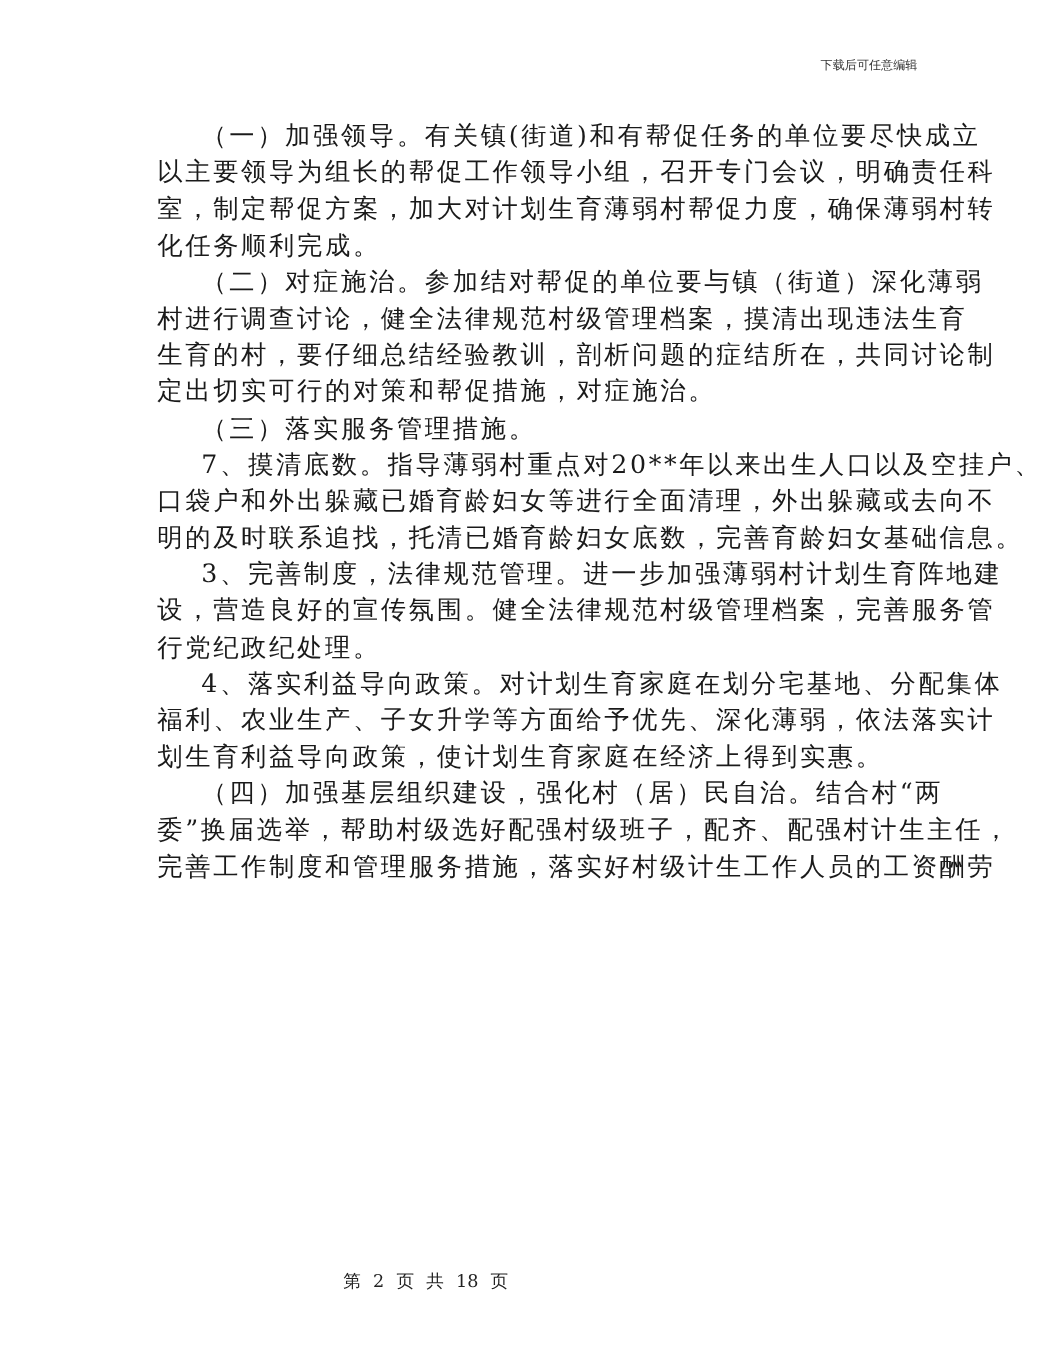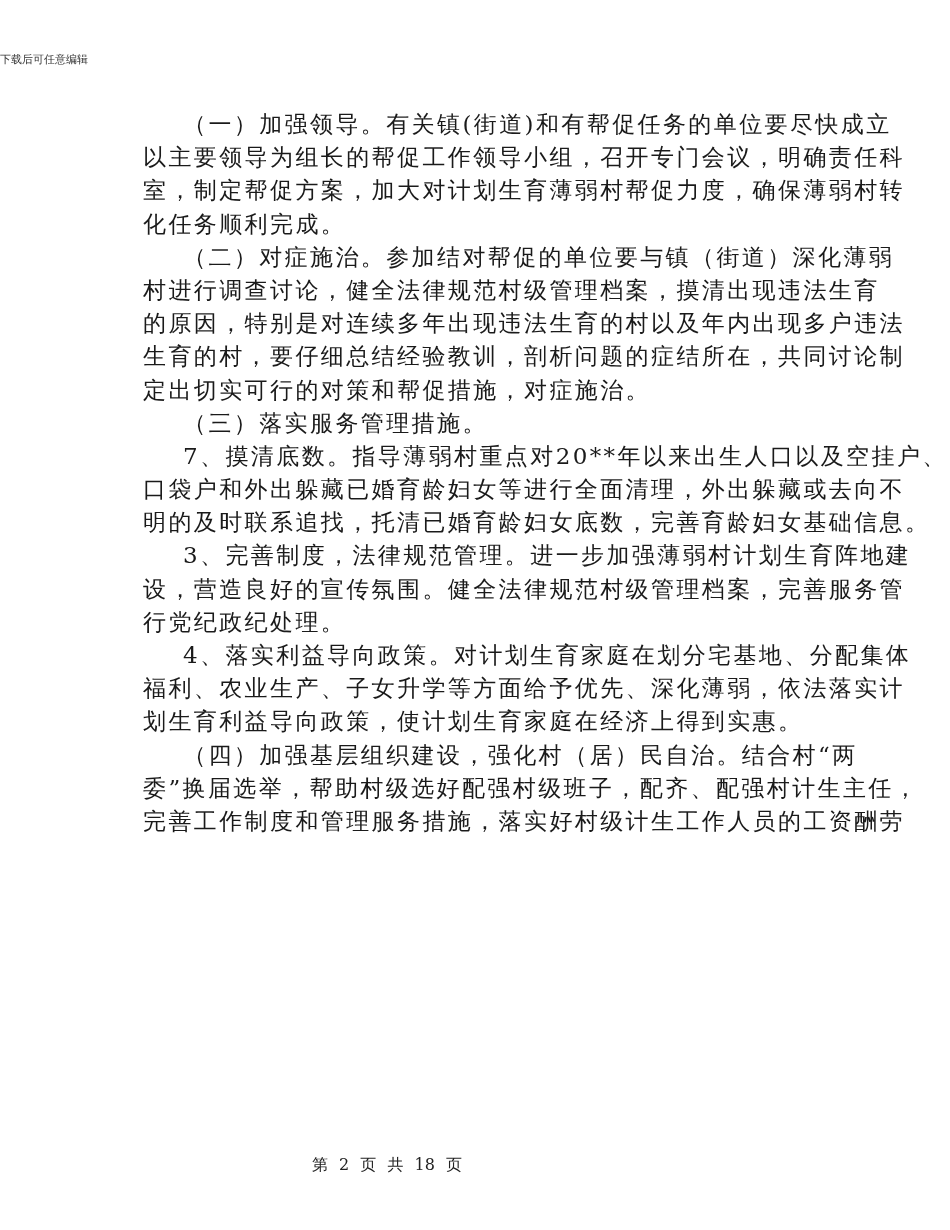--- a/index.html
+++ b/index.html
@@ -1,18 +1,18 @@
 <!DOCTYPE html>
 <html><head>
 <meta charset="utf-8">
 <style>
   html, body { margin: 0; padding: 0; background: #ffffff; }
   body { width: 950px; height: 1230px; position: relative; overflow: hidden;
          font-family: "DejaVu Serif", "Liberation Serif", serif; color: #1a1a1a; }
-  .header { position: absolute; top: 52px; left: 0; width: 834px; text-align: left;
+  .header { position: absolute; top: 52px; left: 0; width: 834px; text-align: right;
             font-size: 11px; color: #333; font-family: Liberation Mono, monospace; }
   .body { position: absolute; top: 108px; left: 143px; width: 680px; }
   .line { height: 33.2px; line-height: 33.2px; font-size: 23px; white-space: nowrap;
           letter-spacing: 2.4px; }
   .indent { padding-left: 40px; }
   .footer { position: absolute; top: 1155px; left: 0; width: 774px; text-align: center;
             font-size: 16px; color: #222; word-spacing: 6px; }
 </style>
 </head>
 <body>
@@ -22,21 +22,20 @@
 <div class="body">
   <div>
     <div class="line indent">（一）加强领导。有关镇(街道)和有帮促任务的单位要尽快成立</div>
     <div class="line">以主要领导为组长的帮促工作领导小组，召开专门会议，明确责任科</div>
     <div class="line">室，制定帮促方案，加大对计划生育薄弱村帮促力度，确保薄弱村转</div>
     <div class="line">化任务顺利完成。</div>
   </div>
   <div>
     <div class="line indent">（二）对症施治。参加结对帮促的单位要与镇（街道）深化薄弱</div>
     <div class="line">村进行调查讨论，健全法律规范村级管理档案，摸清出现违法生育</div>
-    <div class="line">的原因，特别是对连续多年出现违法生育的村以及年内出现多户违法</div>
     <div class="line">生育的村，要仔细总结经验教训，剖析问题的症结所在，共同讨论制</div>
     <div class="line">定出切实可行的对策和帮促措施，对症施治。</div>
   </div>
   <div>
     <div class="line indent">（三）落实服务管理措施。</div>
   </div>
   <div>
     <div class="line indent">7、摸清底数。指导薄弱村重点对20**年以来出生人口以及空挂户、</div>
     <div class="line">口袋户和外出躲藏已婚育龄妇女等进行全面清理，外出躲藏或去向不</div>
     <div class="line">明的及时联系追找，托清已婚育龄妇女底数，完善育龄妇女基础信息。</div>

